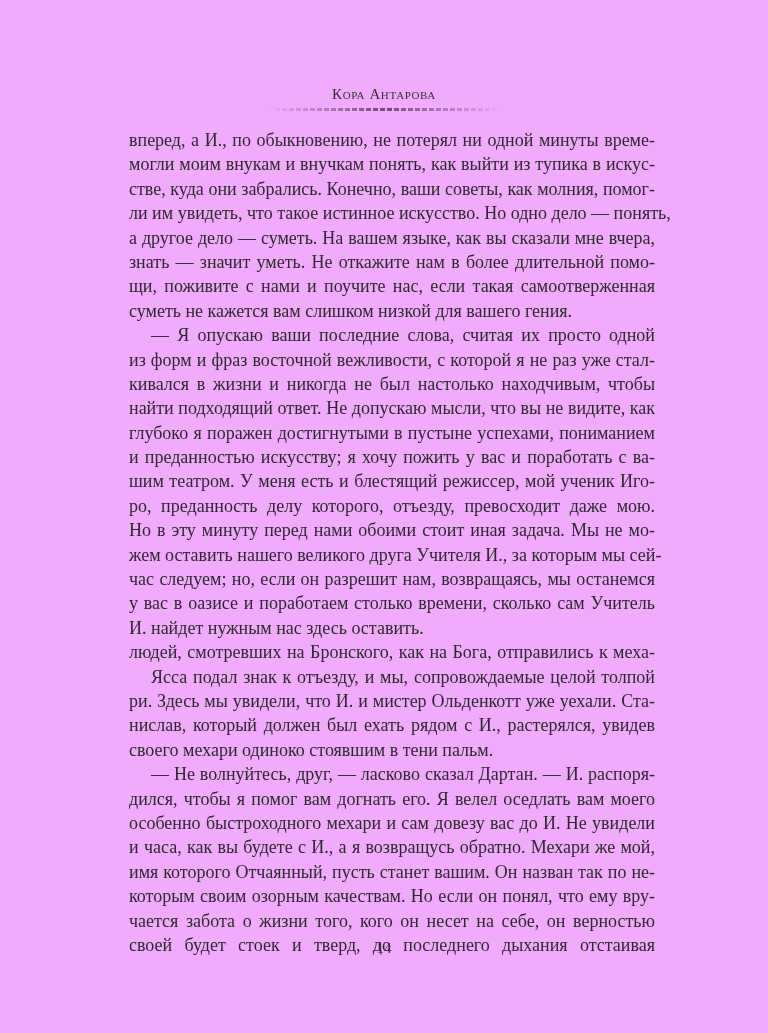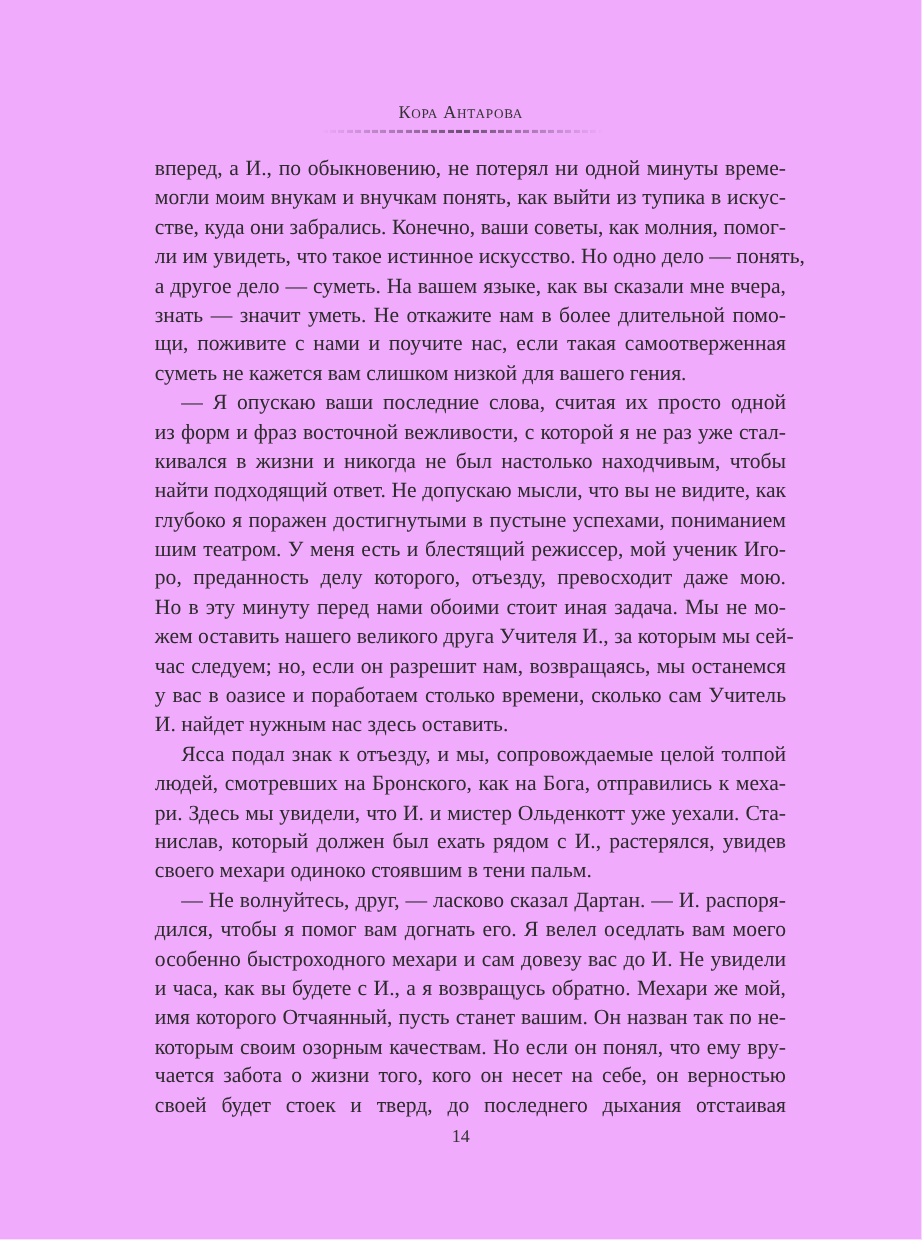--- a/index.html
+++ b/index.html
@@ -49,29 +49,30 @@
       <span class="line">ли им увидеть, что такое истинное искусство. Но одно дело — понять,</span>
       <span class="line">а другое дело — суметь. На вашем языке, как вы сказали мне вчера,</span>
       <span class="line">знать — значит уметь. Не откажите нам в более длительной помо-</span>
       <span class="line">щи, поживите с нами и поучите нас, если такая самоотверженная</span>
       <span class="line last">суметь не кажется вам слишком низкой для вашего гения.</span>
       <span class="line indent">— Я опускаю ваши последние слова, считая их просто одной</span>
       <span class="line">из форм и фраз восточной вежливости, с которой я не раз уже стал-</span>
       <span class="line">кивался в жизни и никогда не был настолько находчивым, чтобы</span>
       <span class="line">найти подходящий ответ. Не допускаю мысли, что вы не видите, как</span>
       <span class="line">глубоко я поражен достигнутыми в пустыне успехами, пониманием</span>
+      <span class="line">и преданностью искусству; я хочу пожить у вас и поработать с ва-</span>
       <span class="line">шим театром. У меня есть и блестящий режиссер, мой ученик Иго-</span>
       <span class="line">ро, преданность делу которого, отъезду, превосходит даже мою.</span>
       <span class="line">Но в эту минуту перед нами обоими стоит иная задача. Мы не мо-</span>
       <span class="line">жем оставить нашего великого друга Учителя И., за которым мы сей-</span>
       <span class="line">час следуем; но, если он разрешит нам, возвращаясь, мы останемся</span>
       <span class="line">у вас в оазисе и поработаем столько времени, сколько сам Учитель</span>
       <span class="line last">И. найдет нужным нас здесь оставить.</span>
+      <span class="line">людей, смотревших на Бронского, как на Бога, отправились к меха-</span>
       <span class="line indent">Ясса подал знак к отъезду, и мы, сопровождаемые целой толпой</span>
-      <span class="line">людей, смотревших на Бронского, как на Бога, отправились к меха-</span>
       <span class="line">ри. Здесь мы увидели, что И. и мистер Ольденкотт уже уехали. Ста-</span>
       <span class="line">нислав, который должен был ехать рядом с И., растерялся, увидев</span>
       <span class="line last">своего мехари одиноко стоявшим в тени пальм.</span>
       <span class="line indent">— Не волнуйтесь, друг, — ласково сказал Дартан. — И. распоря-</span>
       <span class="line">дился, чтобы я помог вам догнать его. Я велел оседлать вам моего</span>
       <span class="line">особенно быстроходного мехари и сам довезу вас до И. Не увидели</span>
       <span class="line">и часа, как вы будете с И., а я возвращусь обратно. Мехари же мой,</span>
       <span class="line">имя которого Отчаянный, пусть станет вашим. Он назван так по не-</span>
       <span class="line">которым своим озорным качествам. Но если он понял, что ему вру-</span>
       <span class="line">чается забота о жизни того, кого он несет на себе, он верностью</span>

